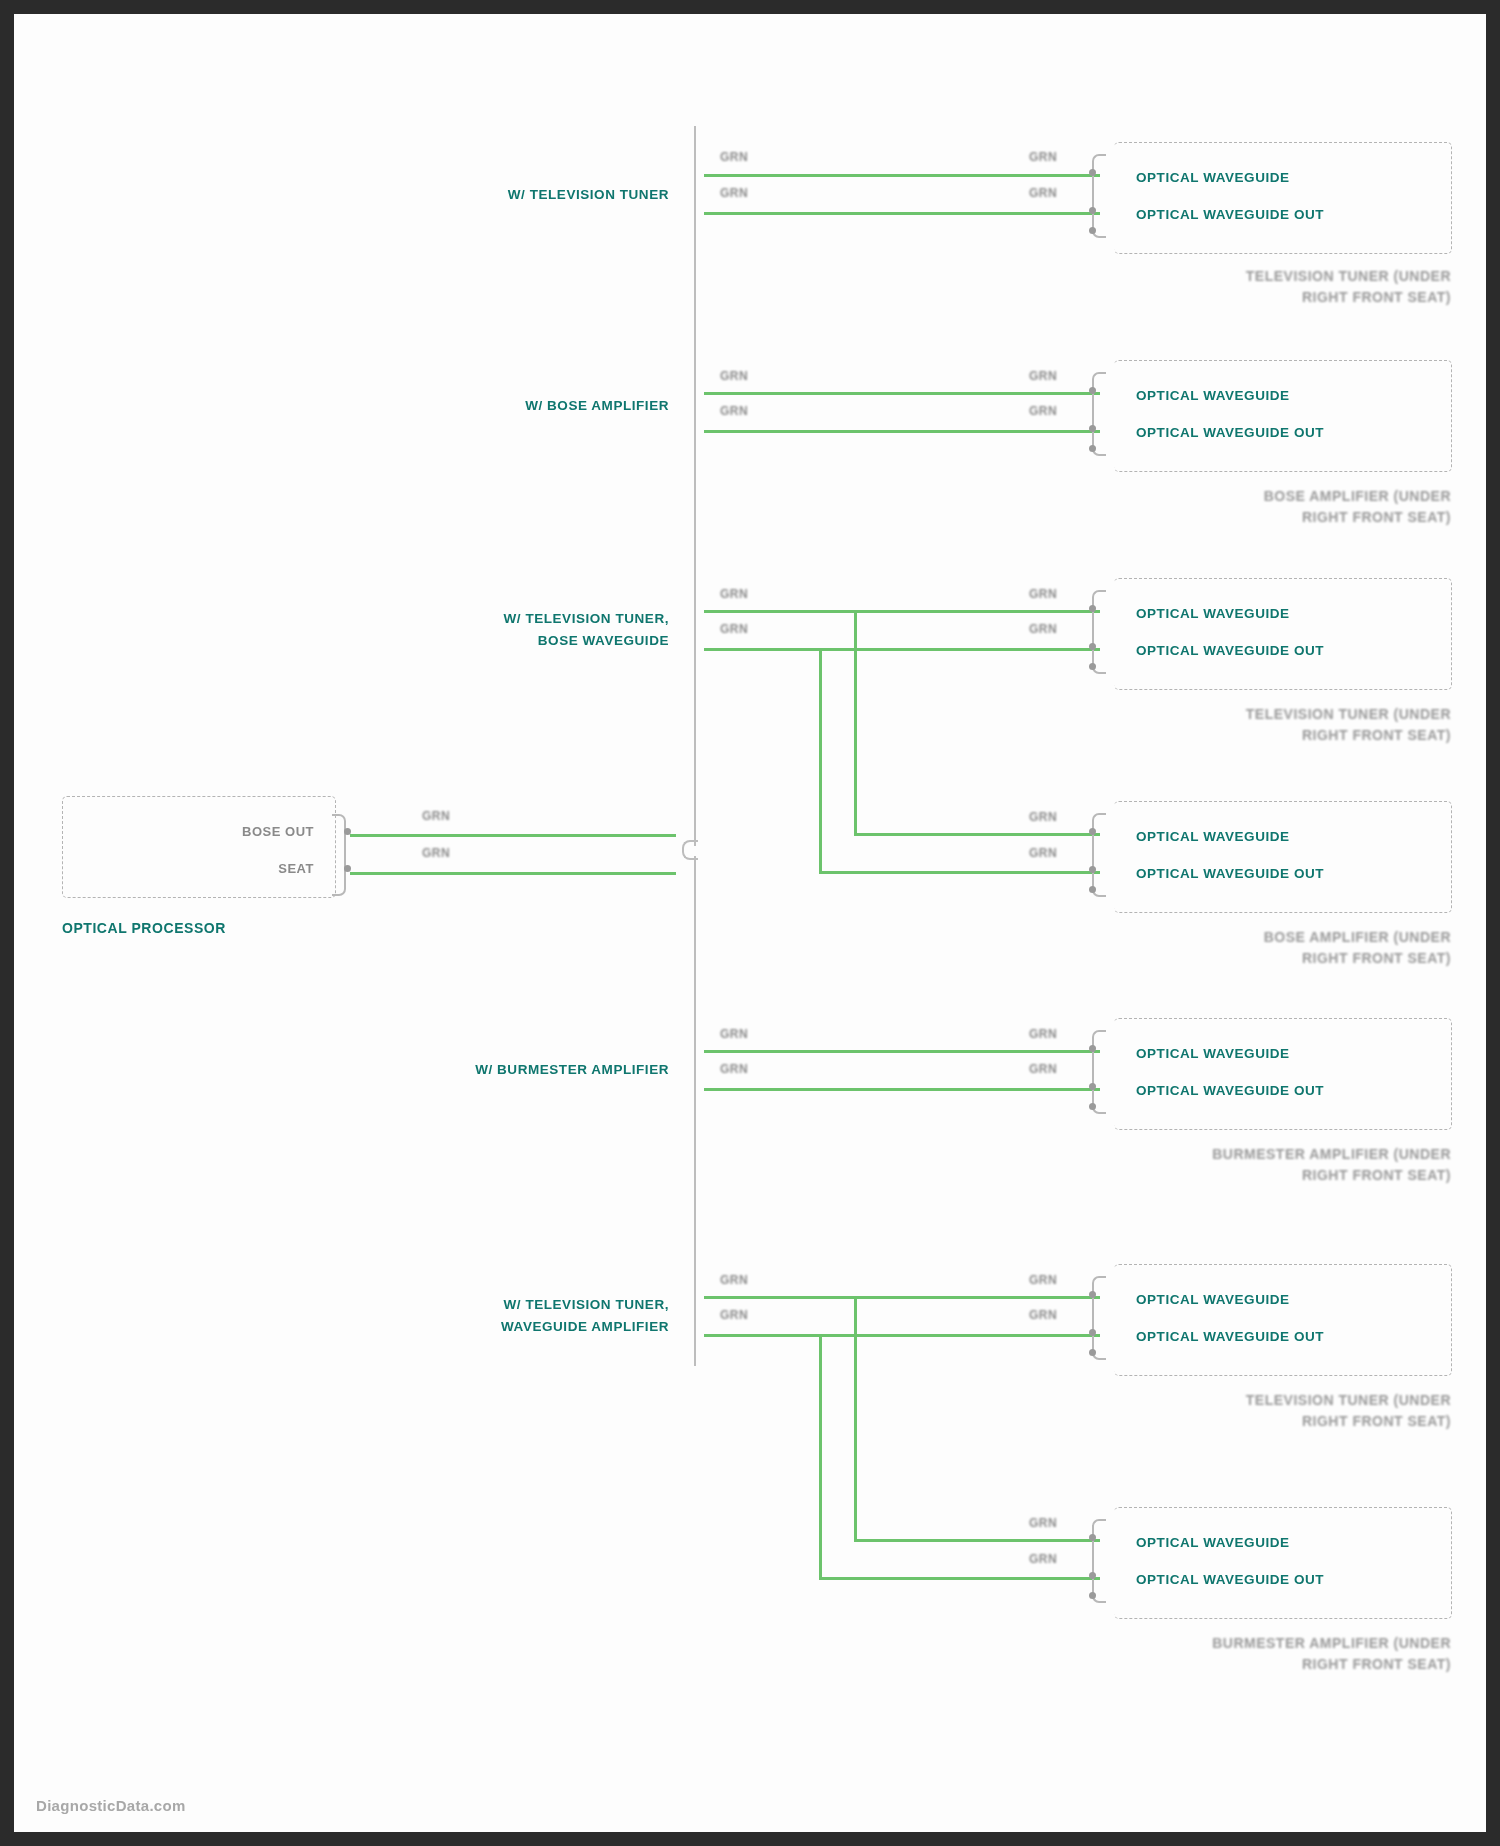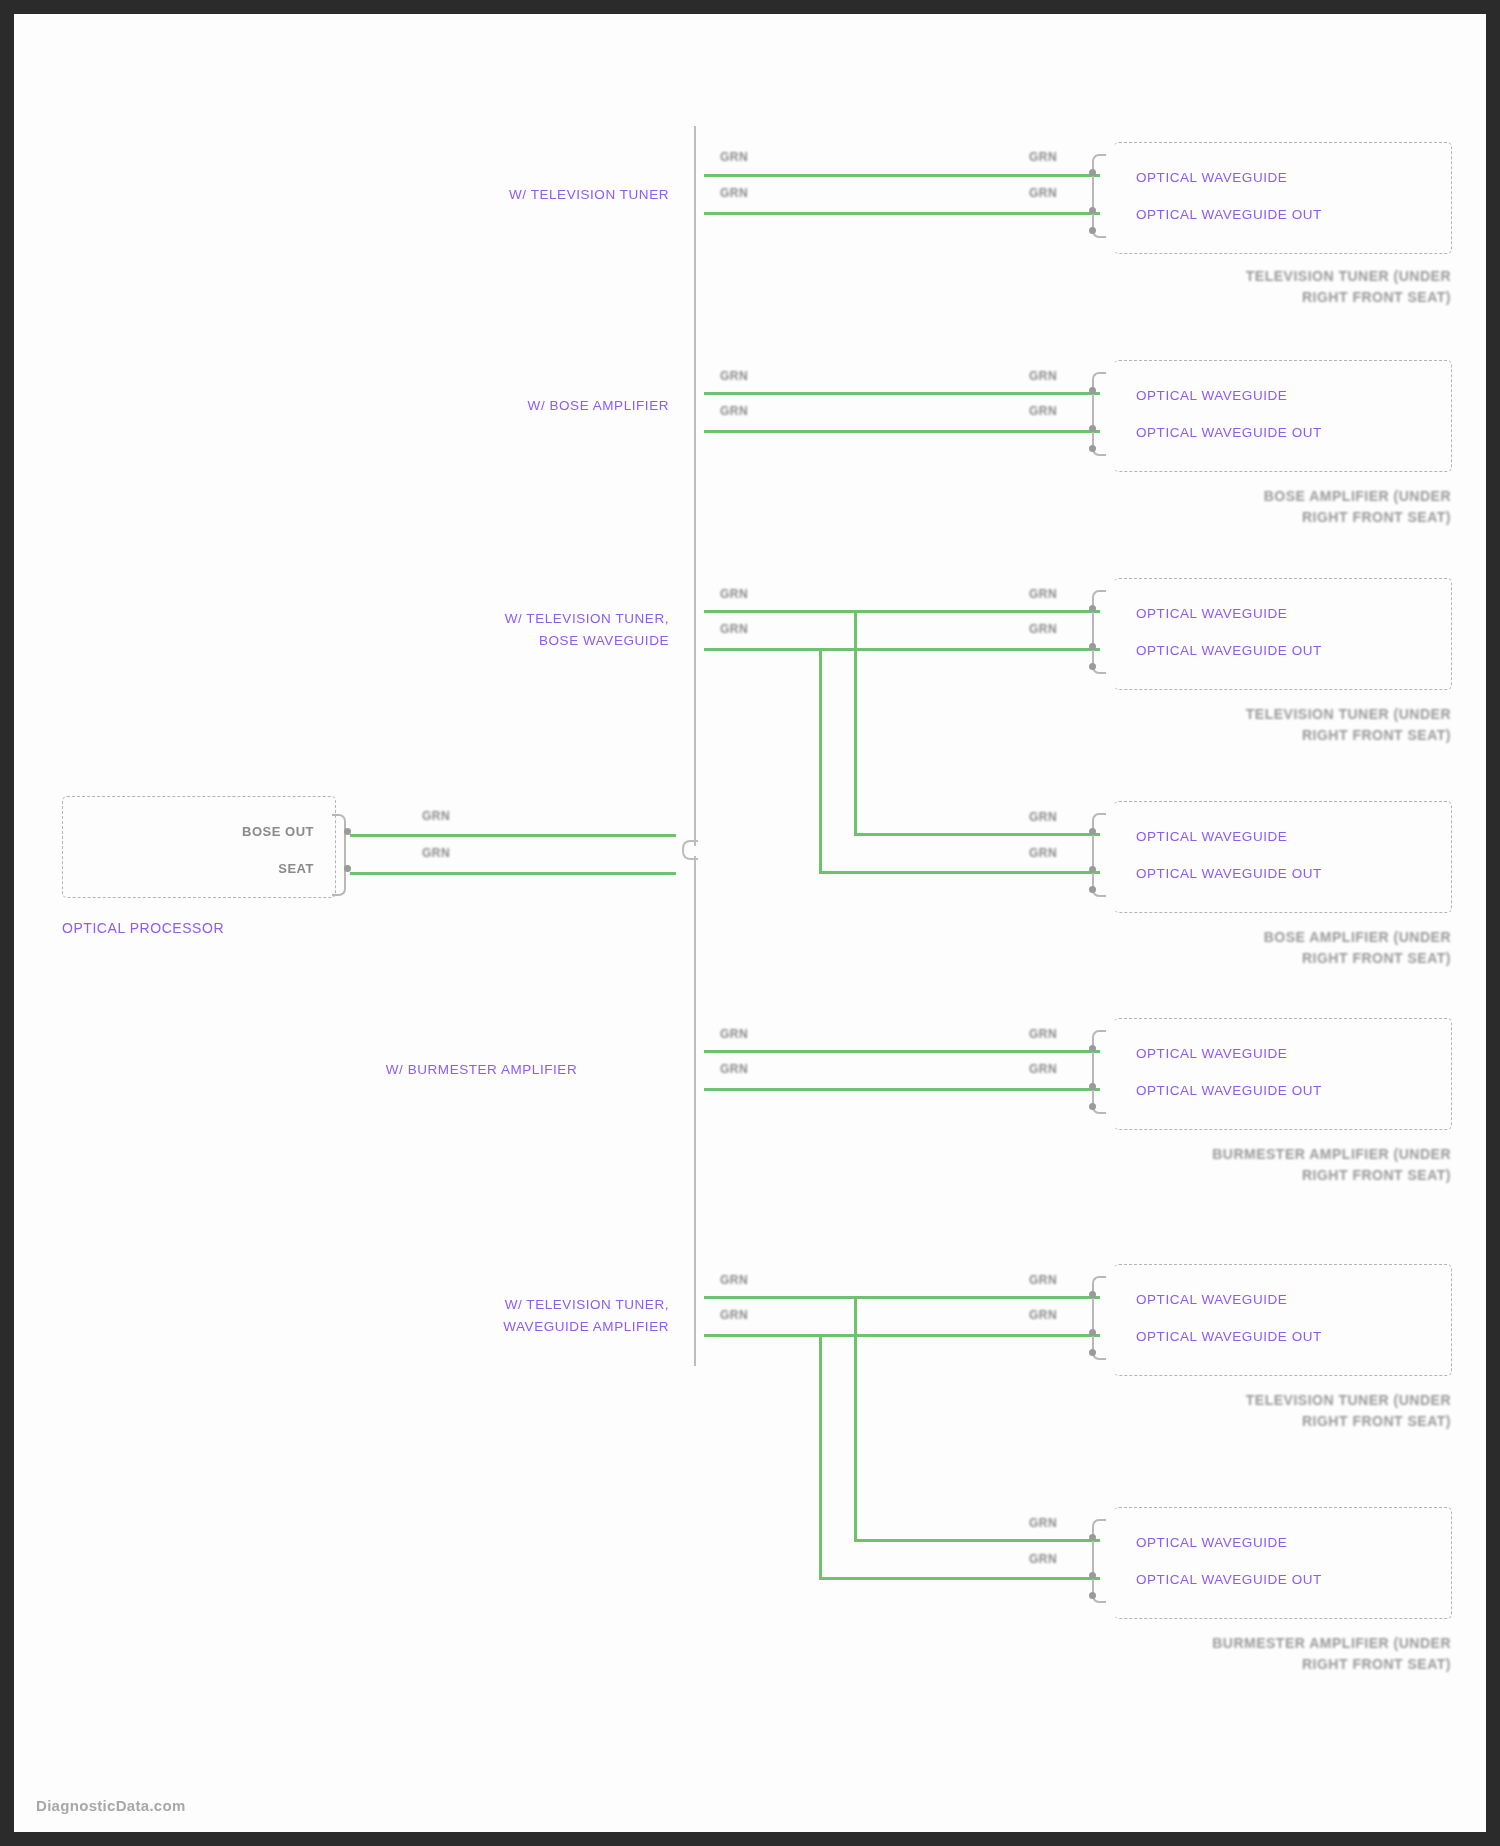--- a/index.html
+++ b/index.html
@@ -15,23 +15,23 @@
   }
   #sheet{
     position:absolute;
     left:0;top:0;right:0;bottom:0;
     background:#fdfdfd;
   }
 
   
   .txt{
     position:absolute;
-    color:#8b5cf6;
+    color:#0f766e;
     font-size:13.5px;
-    font-weight:400;
+    font-weight:700;
     letter-spacing:.55px;
     white-space:pre;
     line-height:18px;
     filter:blur(.75px);
   }
   .txt.r{text-align:right;}
 
   .wirelabel{
     position:absolute;
     color:#8a8a8a;
@@ -228,21 +228,21 @@
   <div class="pindot" style="left:1075px;top:814px;"></div>
   <div class="pindot" style="left:1075px;top:852px;"></div>
   <div class="pindot" style="left:1075px;top:872px;"></div>
 
   <div class="dbox openleft" style="left:1100px;top:787px;width:337px;height:110px;"></div>
   <div class="txt" style="left:1122px;top:814px;">OPTICAL WAVEGUIDE</div>
   <div class="txt" style="left:1122px;top:851px;">OPTICAL WAVEGUIDE OUT</div>
   <div class="caption" style="left:1000px;top:913px;width:437px;">BOSE AMPLIFIER (UNDER</div>
   <div class="caption" style="left:1000px;top:934px;width:437px;">RIGHT FRONT SEAT)</div>
 
-  <div class="txt r" style="left:280px;top:1047px;width:375px;text-align:center;">W/ BURMESTER AMPLIFIER</div>
+  <div class="txt r" style="left:280px;top:1047px;width:375px;">W/ BURMESTER AMPLIFIER</div>
 
   <div class="wirelabel" style="left:706px;top:1013px;">GRN</div>
   <div class="wirelabel" style="left:706px;top:1048px;">GRN</div>
   <div class="wirelabel" style="left:1015px;top:1013px;">GRN</div>
   <div class="wirelabel" style="left:1015px;top:1048px;">GRN</div>
 
   <div class="wire h" style="left:690px;top:1036px;width:396px;"></div>
   <div class="wire h" style="left:690px;top:1074px;width:396px;"></div>
 
   <div class="pinbracket" style="left:1078px;top:1016px;height:80px;"></div>

